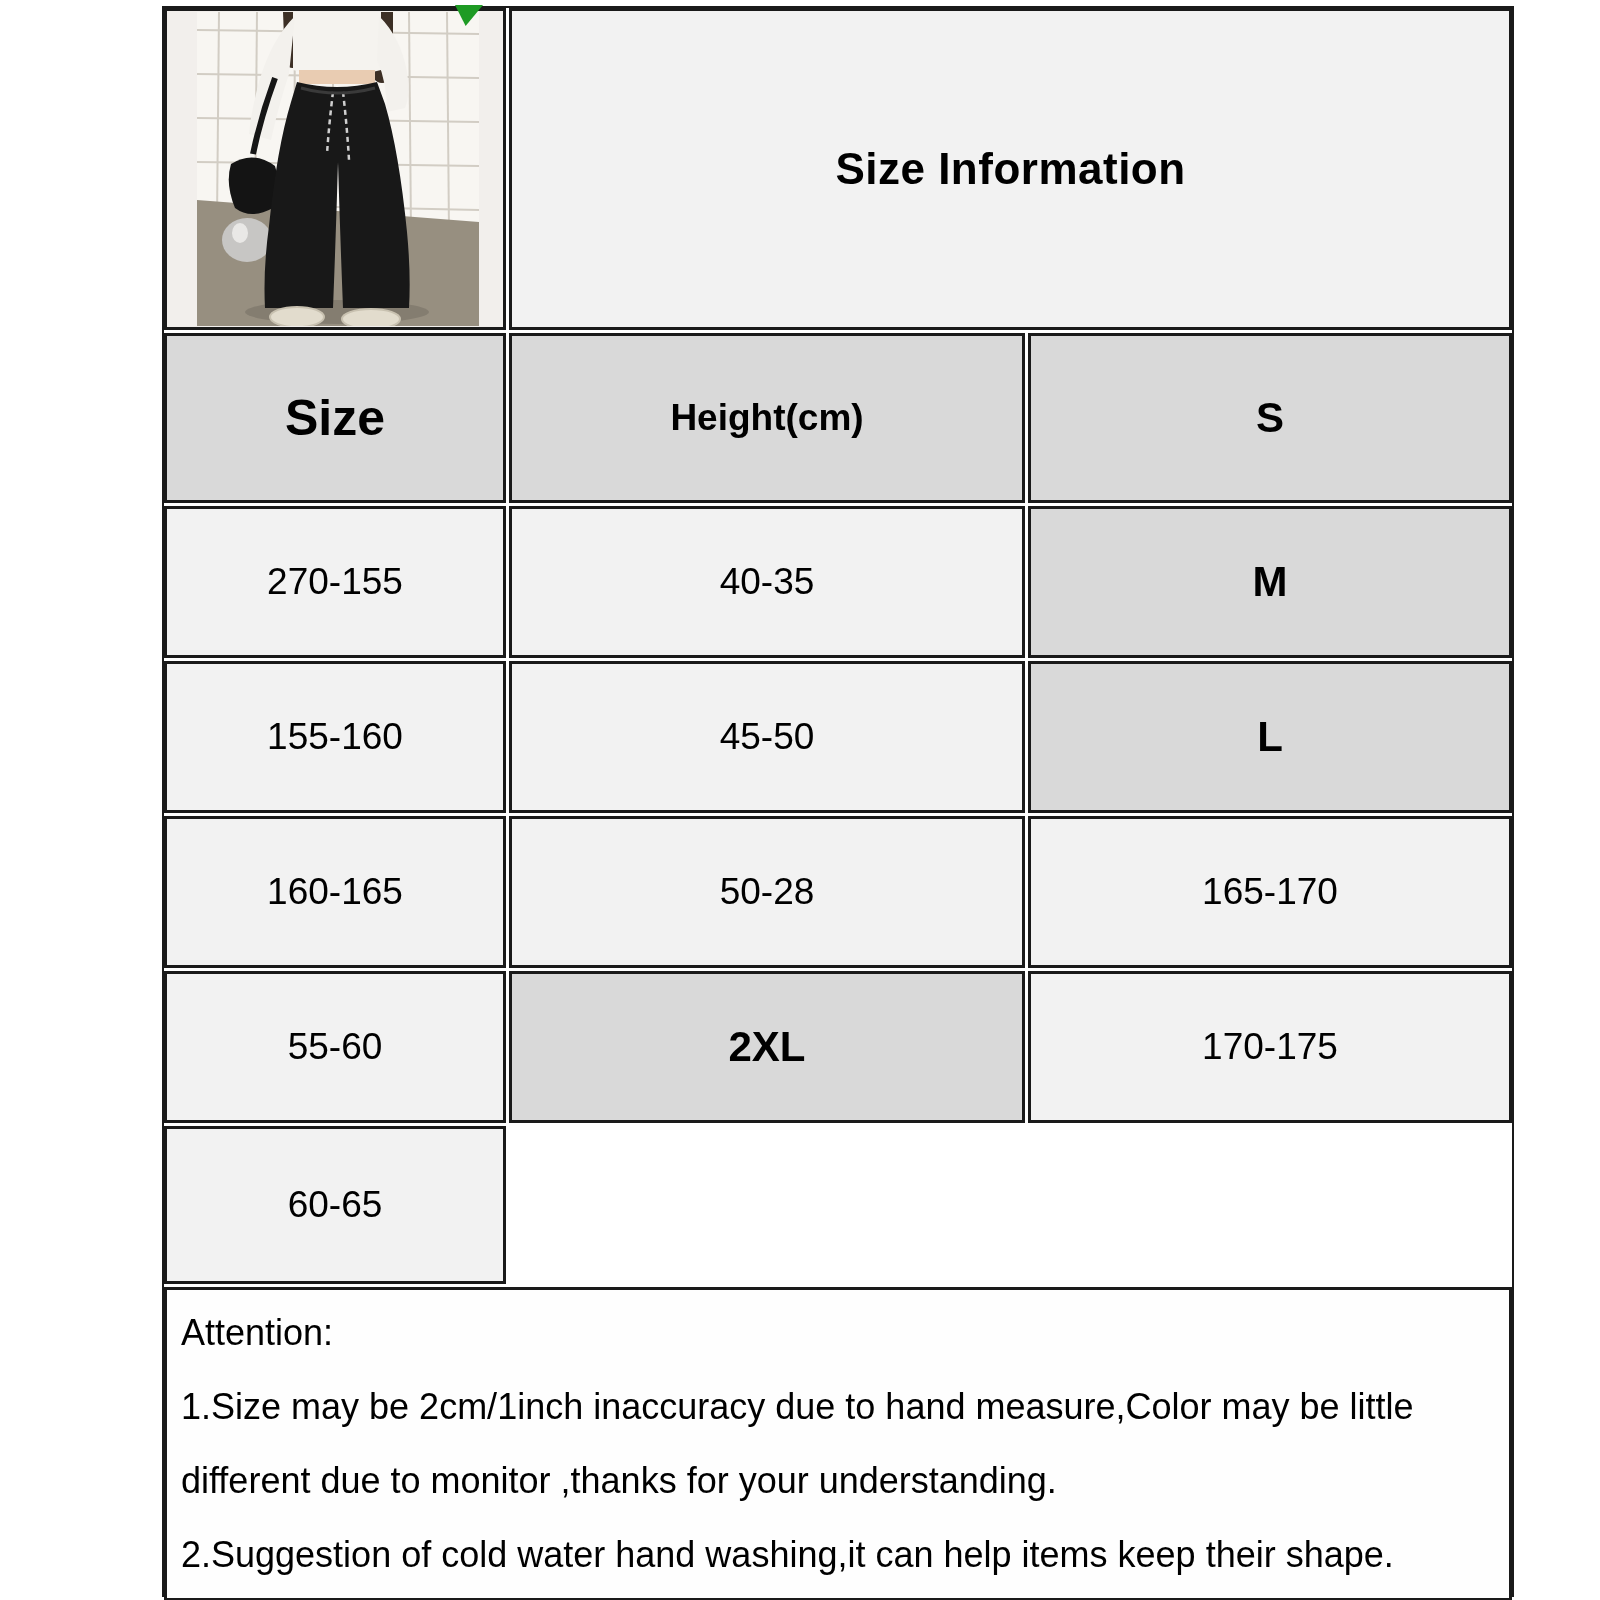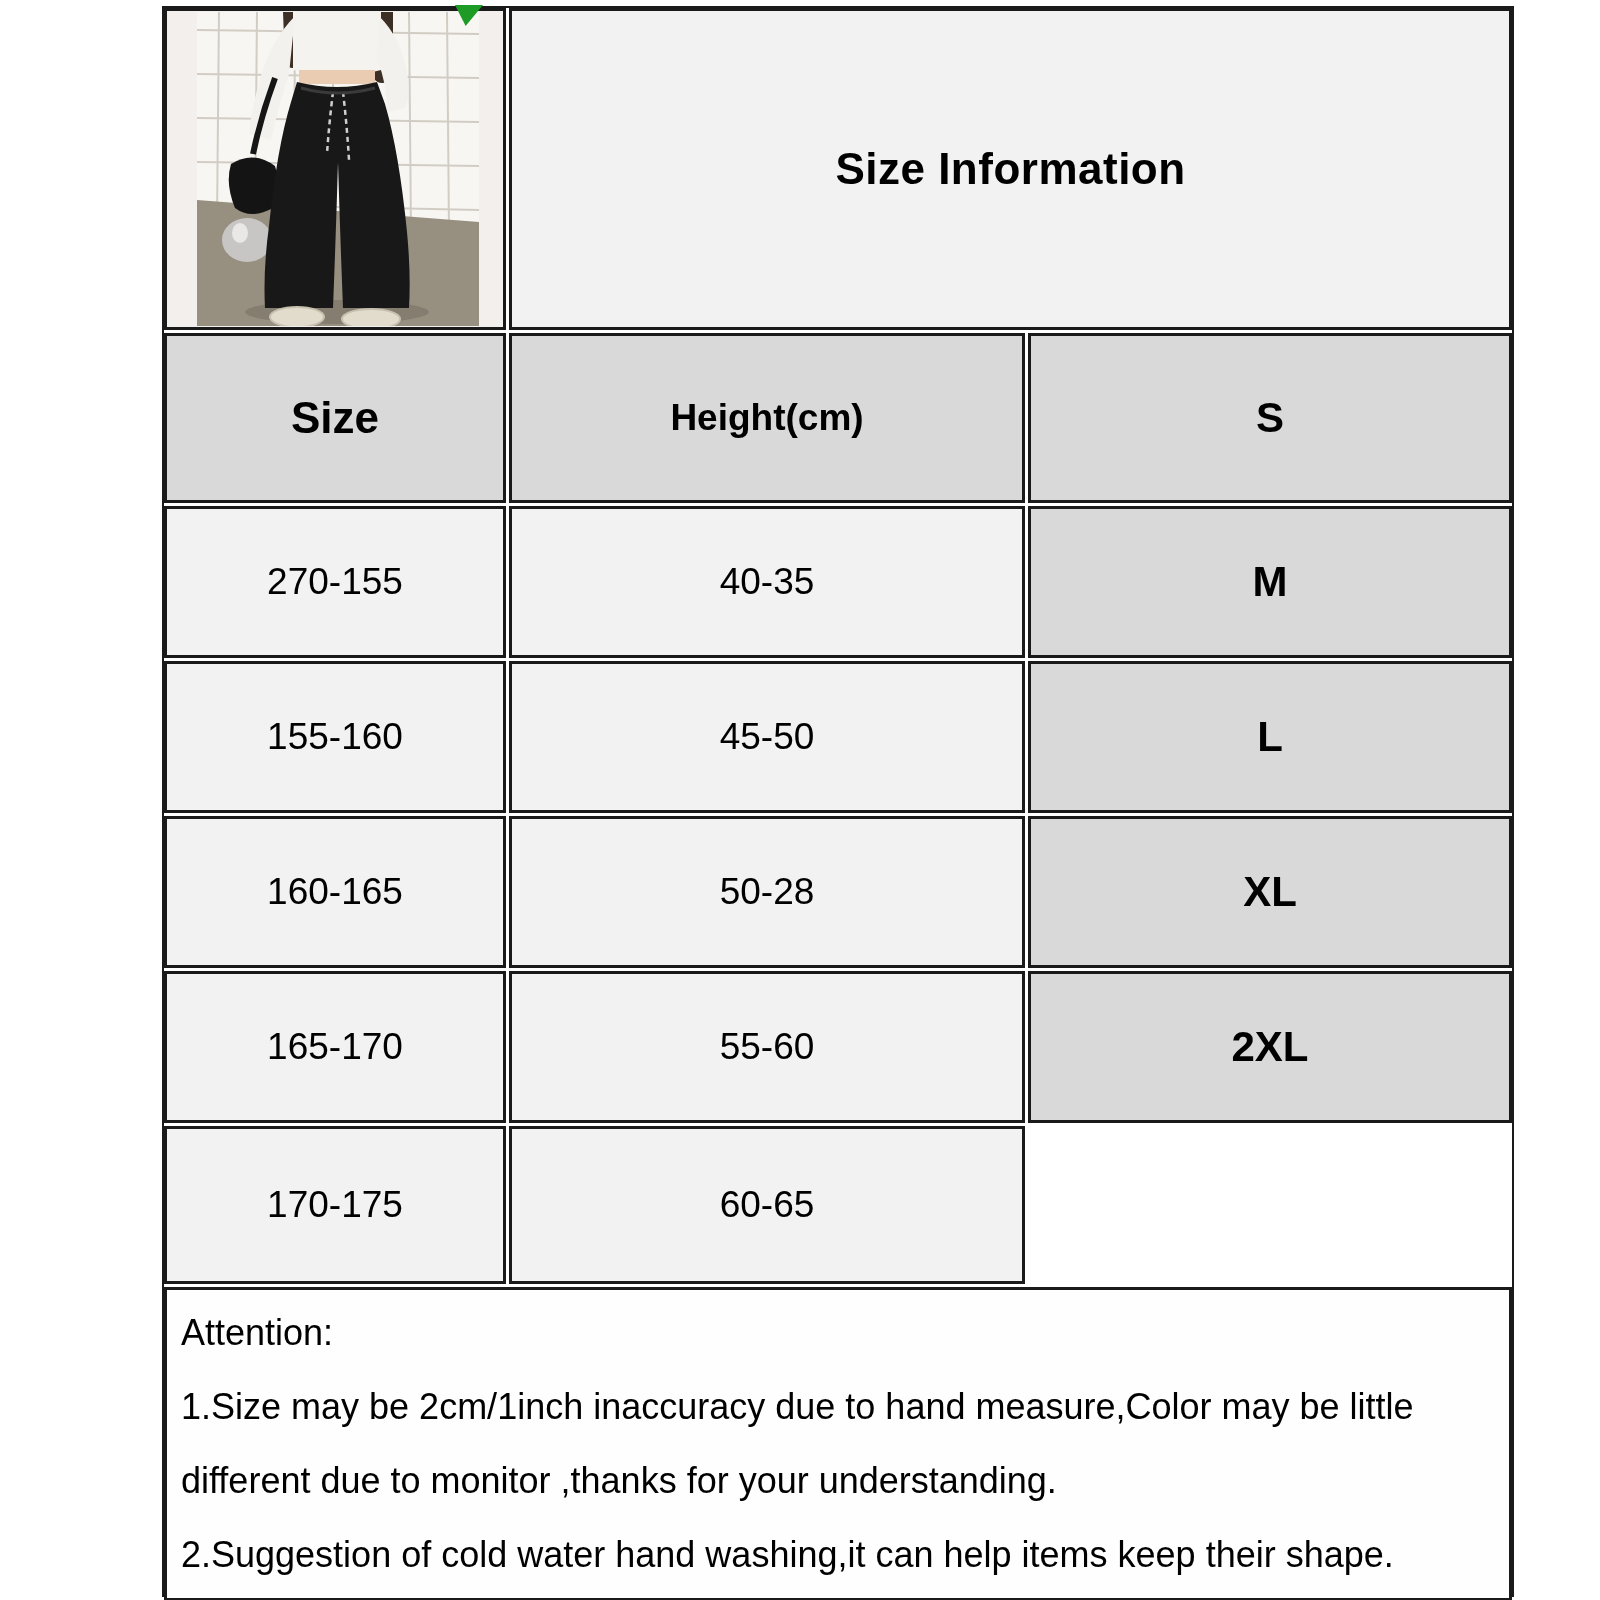--- a/index.html
+++ b/index.html
@@ -9,21 +9,21 @@
          border:2px solid #1a1a1a;background:#f0abfc;margin-left:40px;}
   .grid{display:grid;width:100%;height:100%;box-sizing:border-box;
         grid-template-columns:342px 516px 1fr;
         grid-template-rows:322px 170px 152px 152px 152px 152px 158px auto;
         gap:3px;background:#fff;}
   .cell{box-sizing:border-box;border:3px solid #1a1a1a;display:flex;align-items:center;justify-content:center;}
   .photo-cell{background:#f2efec;justify-content:flex-start;padding-left:30px;}
   .title-cell{grid-column:2/4;background:#f2f2f2;}
   .title-cell span{font-size:44px;font-weight:700;letter-spacing:0.5px;}
   .head-cell{background:#d9d9d9;font-weight:700;}
-  .head-size{font-size:44px;}
+  .head-size{font-size:50px;}
   .head-col{font-size:37px;}
   .size-label{background:#d9d9d9;font-weight:700;font-size:42px;}
   .val{background:#f2f2f2;font-size:37px;font-weight:400;}
   .attention-cell{grid-column:1/4;background:#fefefe;display:block;padding:6px 14px;
                   font-size:36px;line-height:74px;font-weight:400;}
   .green-tri{position:absolute;left:455px;top:5px;width:28px;height:21px;background:#1e9b24;
              clip-path:polygon(0 0,100% 0,38% 100%);z-index:6;}
   svg{display:block;}
 </style>
 </head>
@@ -90,21 +90,20 @@
       <div class="cell val">40-35</div>
 
       <div class="cell size-label">M</div>
       <div class="cell val">155-160</div>
       <div class="cell val">45-50</div>
 
       <div class="cell size-label">L</div>
       <div class="cell val">160-165</div>
       <div class="cell val">50-28</div>
 
-      <div class="cell size-label">XL</div>
       <div class="cell val">165-170</div>
       <div class="cell val">55-60</div>
 
       <div class="cell size-label">2XL</div>
       <div class="cell val">170-175</div>
       <div class="cell val">60-65</div>
 
       <div class="cell attention-cell">
         <div>Attention:</div>
         <div>1.Size may be 2cm/1inch inaccuracy due to hand measure,Color may be little different due to monitor ,thanks for your understanding.</div>

